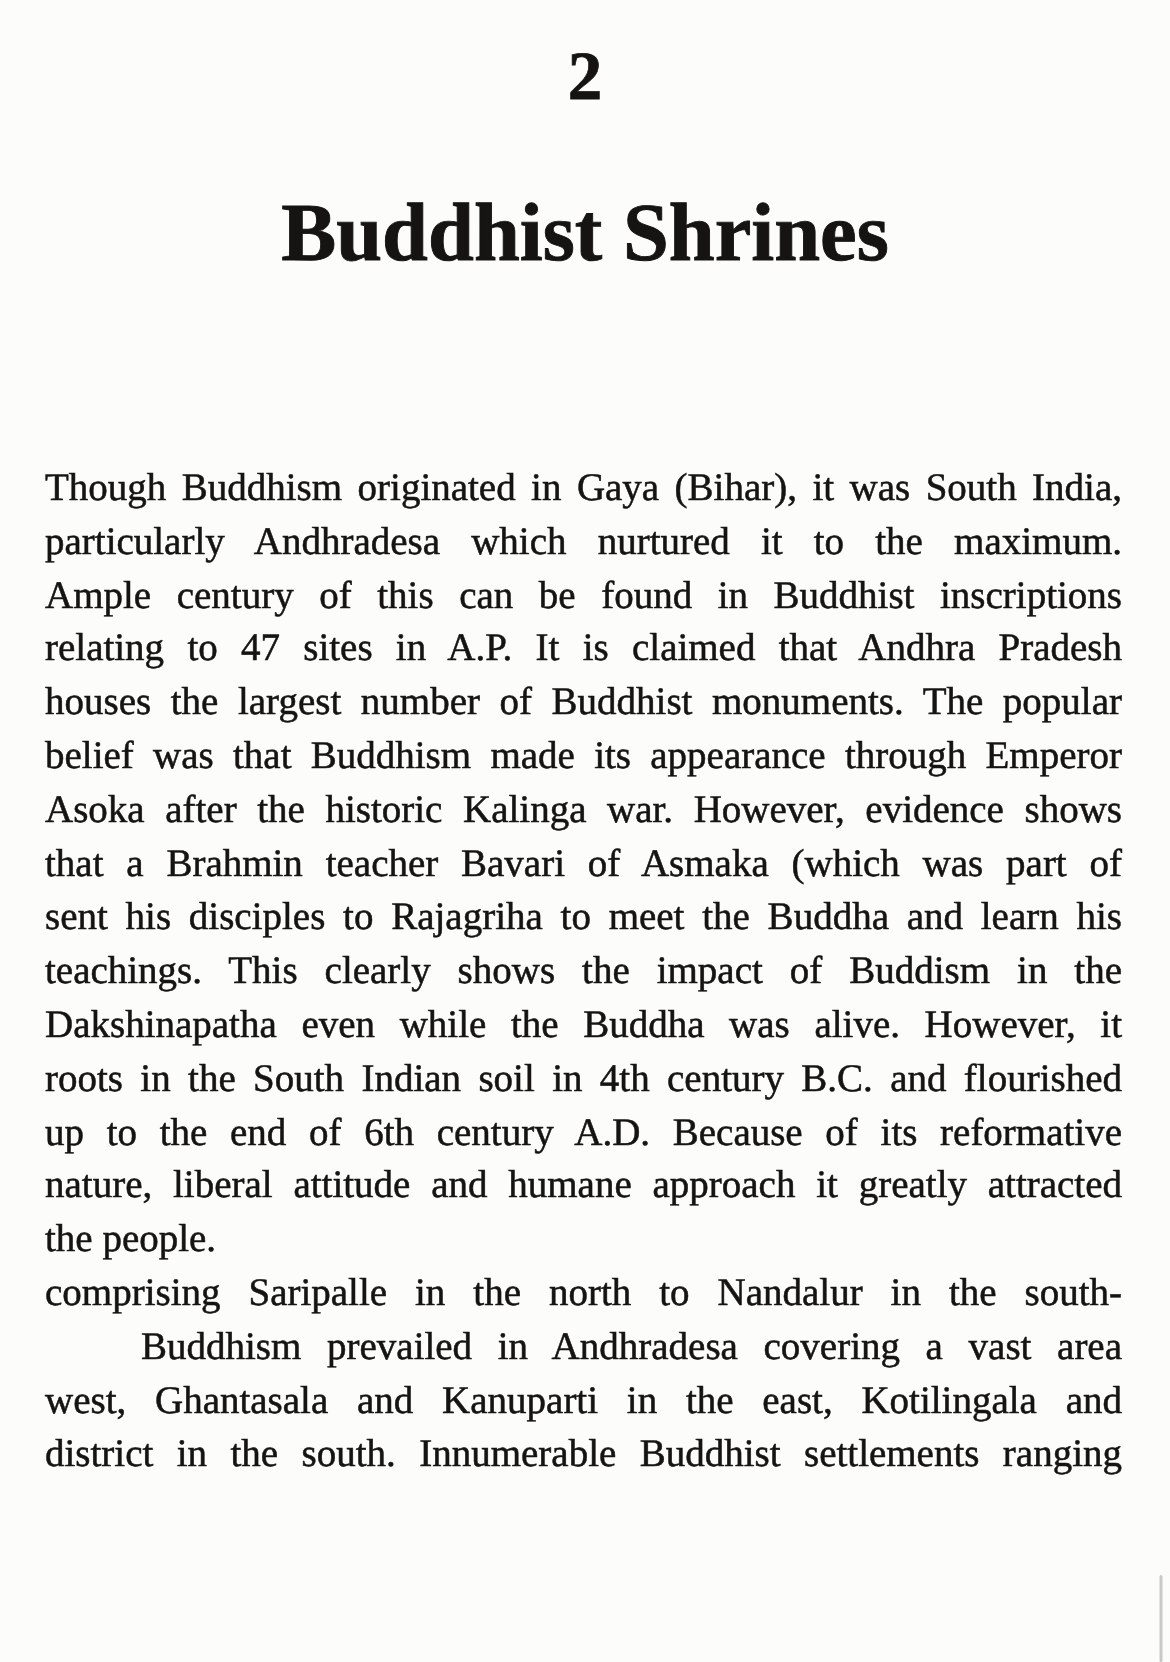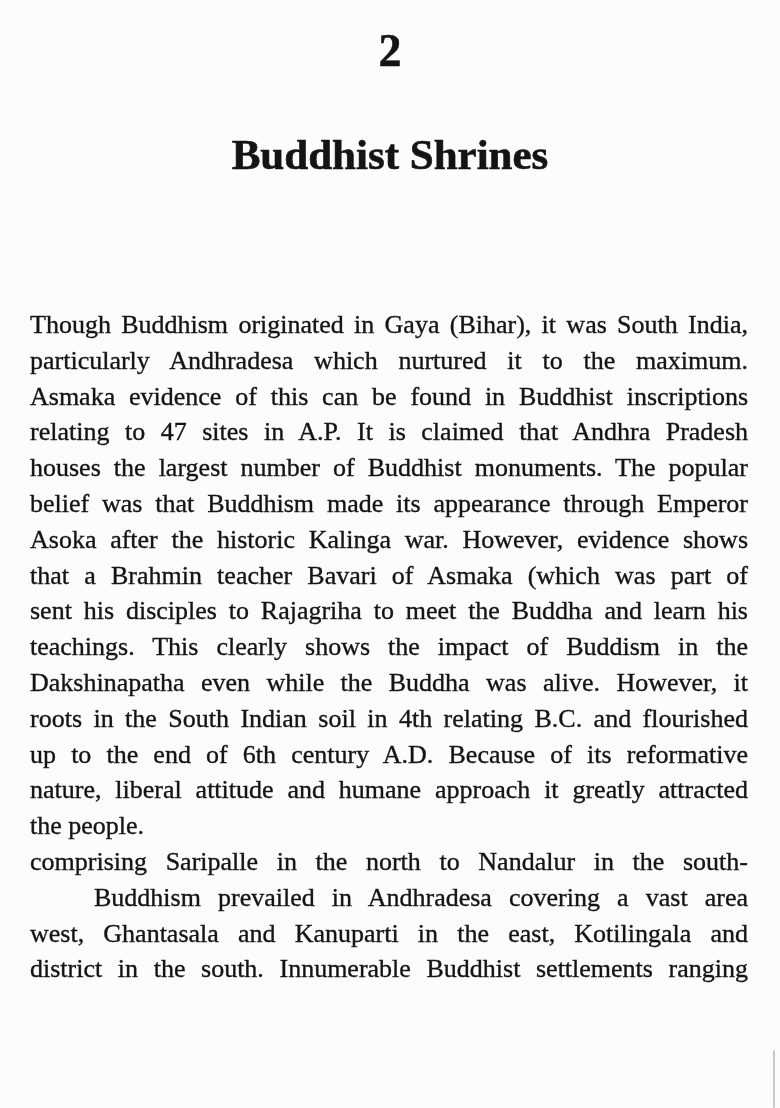--- a/index.html
+++ b/index.html
@@ -22,21 +22,21 @@
     line-height: 50px;
     font-weight: 700;
     -webkit-text-stroke: 0.5px;
   }
   .page-title {
     position: absolute;
     top: 127px;
     left: 0;
     width: 100%;
     text-align: center;
-    font-size: 43px;
+    font-size: 55px;
     line-height: 56px;
     font-weight: 700;
     -webkit-text-stroke: 0.6px;
   }
   .page-body {
     position: absolute;
     top: 307px;
     left: 30px;
     width: 718px;
     font-size: 26px;
@@ -65,30 +65,30 @@
 </head>
 <body>
 
 <div class="page">
   <div class="chapter-number">2</div>
   <div class="page-title">Buddhist Shrines</div>
   <div class="page-body">
       <div class="paragraph">
         <div class="text-line">Though Buddhism originated in Gaya (Bihar), it was South India,</div>
         <div class="text-line">particularly Andhradesa which nurtured it to the maximum.</div>
-        <div class="text-line">Asmaka evidence of this can be found in Buddhist inscriptions</div>
+        <div class="text-line">Ample century of this can be found in Buddhist inscriptions</div>
         <div class="text-line">relating to 47 sites in A.P.  It is claimed that Andhra Pradesh</div>
         <div class="text-line">houses the largest number of Buddhist monuments.  The popular</div>
         <div class="text-line">belief was that Buddhism made its appearance through Emperor</div>
         <div class="text-line">Asoka after the historic Kalinga war.  However, evidence shows</div>
         <div class="text-line">that a Brahmin teacher Bavari of Asmaka (which was part of</div>
         <div class="text-line">sent his disciples to Rajagriha to meet the Buddha and learn his</div>
         <div class="text-line">teachings.  This clearly shows the impact of Buddism in the</div>
         <div class="text-line">Dakshinapatha even while the Buddha was alive.  However, it</div>
-        <div class="text-line">roots in the South Indian soil in 4th relating B.C. and flourished</div>
+        <div class="text-line">roots in the South Indian soil in 4th century B.C. and flourished</div>
         <div class="text-line">up to the end of 6th century A.D. Because of its reformative</div>
         <div class="text-line">nature, liberal attitude and humane approach it greatly attracted</div>
         <div class="text-line flush-last">the people.</div>
       </div>
       <div class="paragraph">
         <div class="text-line">comprising Saripalle in the north to Nandalur in the south-</div>
         <div class="text-line indented">Buddhism prevailed in Andhradesa covering a vast area</div>
         <div class="text-line">west, Ghantasala and Kanuparti in the east, Kotilingala and</div>
         <div class="text-line">district in the south. Innumerable Buddhist settlements ranging</div>
       </div>

